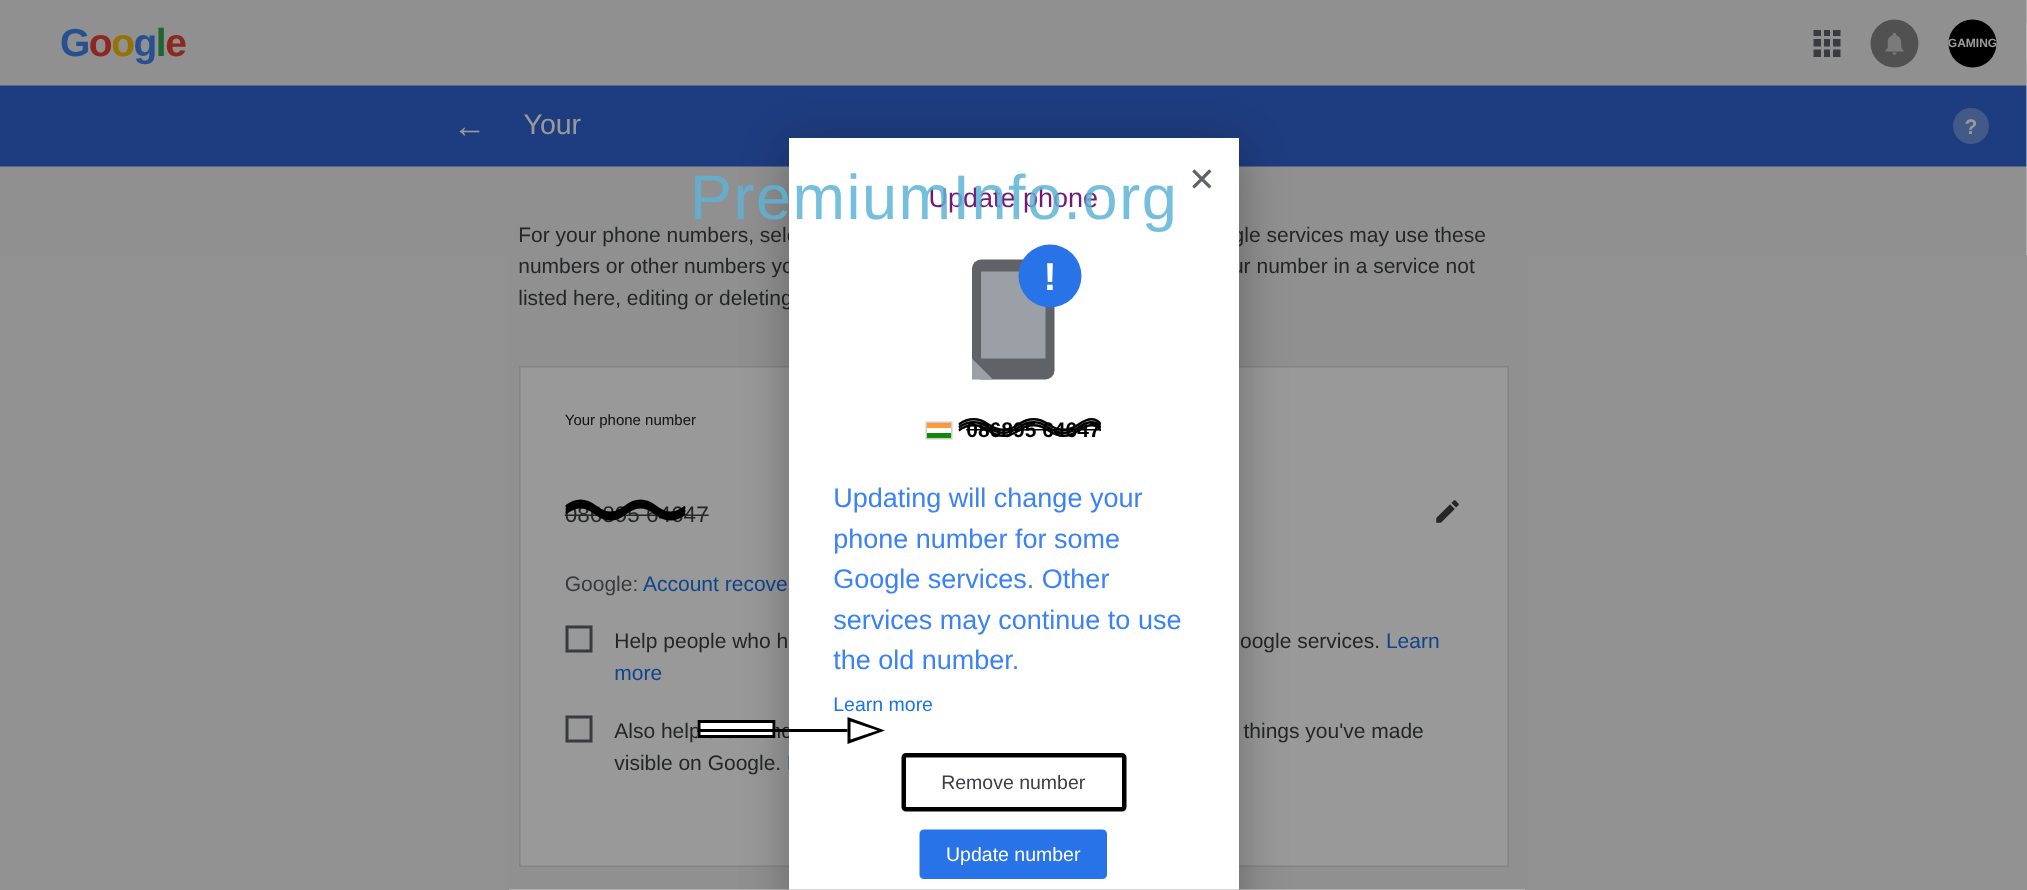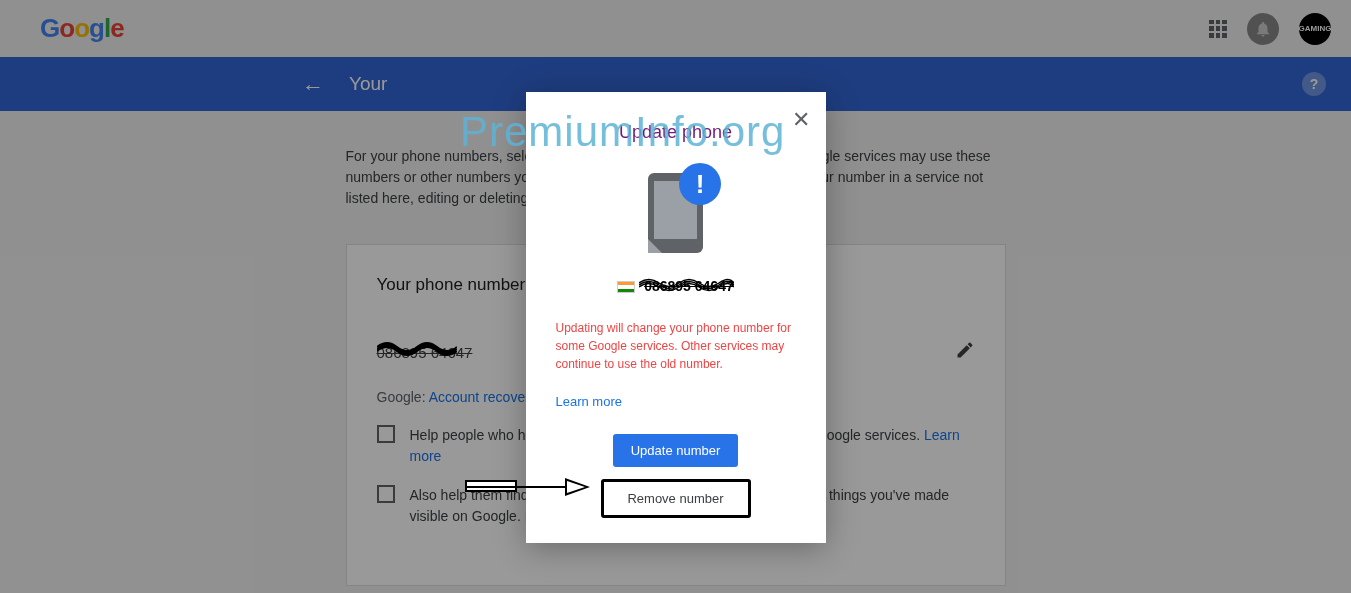--- a/index.html
+++ b/index.html
@@ -23,21 +23,21 @@
     .subheader { height: 54px; background: #3367d6; display: flex; align-items: center; padding-left: 302px; color: #fff; position: relative; }
     .back-arrow { font-size: 22px; margin-right: 25px; cursor: pointer; }
     .subheader-title { font-size: 19px; font-weight: 500; }
     .help-icon { position: absolute; right: 25px; width: 24px; height: 24px; border-radius: 50%; background: rgba(255,255,255,0.3); display: flex; align-items: center; justify-content: center; font-size: 14px; font-weight: bold; cursor: pointer; }
     
     .main { padding: 35px 0; display: flex; justify-content: center; }
     .content { width: 660px; }
     .desc-text { font-size: 14px; color: #3c4043; line-height: 1.5; margin-bottom: 35px; }
     
     .card { background: #fff; border: 1px solid #dadce0; padding: 30px 30px 40px; }
-    .card-title { font-size: 17px; font-weight: 500; color: #202124; margin-bottom: 45px; }
+    .card-title { font-size: 10px; font-weight: 500; color: #202124; margin-bottom: 45px; }
     .phone-row { display: flex; justify-content: space-between; align-items: center; margin-bottom: 25px; }
     .phone-value { font-size: 15px; color: #3c4043; position: relative; }
     .strike { text-decoration: line-through; position: relative; }
     .scribble { position: absolute; top: -5px; left: 0; width: 80px; height: 20px; }
     .edit-icon { cursor: pointer; color: #3c4043; }
     .usage { font-size: 14px; color: #5f6368; margin-bottom: 20px; }
     .usage a { color: #1a73e8; text-decoration: none; }
     .check-row { display: flex; gap: 15px; margin-bottom: 18px; }
     .checkbox { width: 18px; height: 18px; border: 2px solid #5f6368; flex-shrink: 0; cursor: pointer; }
     .check-text { font-size: 14px; color: #3c4043; line-height: 1.5; }
@@ -49,21 +49,21 @@
     .modal-close { position: absolute; top: 15px; right: 15px; font-size: 22px; color: #5f6368; cursor: pointer; background: none; border: none; }
     .modal-title { text-align: center; font-size: 18px; font-weight: 400; color: #701a75; margin-bottom: 30px; }
     .phone-icon-wrap { display: flex; justify-content: center; margin-bottom: 25px; position: relative; }
     .phone-icon { width: 55px; height: 80px; background: #5f6368; border-radius: 6px; position: relative; }
     .phone-screen { position: absolute; top: 8px; left: 6px; right: 6px; bottom: 14px; background: #9aa0a6; }
     .phone-fold { position: absolute; bottom: 0; left: 0; border-right: 14px solid transparent; border-bottom: 14px solid #9aa0a6; }
     .excl-badge { position: absolute; top: -10px; right: -18px; width: 42px; height: 42px; border-radius: 50%; background: #2873e8; color: #fff; display: flex; align-items: center; justify-content: center; font-size: 26px; font-weight: bold; }
     .modal-phone { text-align: center; font-size: 14px; font-weight: bold; color: #000; margin-bottom: 25px; }
     .flag { display: inline-block; width: 18px; height: 12px; background: linear-gradient(#ff9933 33%, #fff 33% 66%, #138808 66%); vertical-align: middle; margin-right: 5px; border: 1px solid #ccc; }
     .modal-phone .strike2 { text-decoration: line-through; position: relative; }
-    .modal-desc { font-size: 12px; color: #ef4444; line-height: 1.5; margin-bottom: 21px; }
+    .modal-desc { font-size: 18px; color: #3b82f6; line-height: 1.5; margin-bottom: 8px; }
     .modal-link { color: #1a73e8; text-decoration: none; font-size: 13px; display: block; margin-bottom: 25px; }
     .modal-buttons { display: flex; flex-direction: column; align-items: center; gap: 12px; }
     .btn { padding: 9px 18px; font-size: 13px; font-weight: 500; border-radius: 3px; cursor: pointer; border: none; }
     .btn-primary { background: #2873e8; color: #fff; }
     .btn-secondary { background: #fff; border: 1px solid #dadce0; color: #3c4043; width: 150px; }
     .btn-highlight { border: 3px solid #000 !important; }
     
     .arrow-annotation { position: absolute; top: 478px; left: 465px; width: 125px; height: 20px; pointer-events: none; }
     .arrow-line { position: absolute; top: 8px; left: 0; width: 100px; height: 2px; background: #000; }
     .arrow-box { position: absolute; top: 2px; left: 0; width: 52px; height: 12px; border: 2px solid #000; background: #fff; }
@@ -158,22 +158,22 @@
   <div class="modal-phone">
     <span class="flag"></span>
     <span class="strike2">086895 64647</span>
     <svg style="position:absolute;margin-left:-95px;margin-top:-2px" width="95" height="18" viewBox="0 0 95 18">
         <path d="M0,9 Q10,2 20,9 T40,9 T60,9 T80,9 T95,9 M0,7 Q10,0 20,7 T40,7 T60,7 T80,7 T95,7 M0,11 Q10,4 20,11 T40,11 T60,11 T80,11 T95,11" stroke="#000" stroke-width="1.5" fill="none"></path>
       </svg>
   </div>
   <p class="modal-desc">Updating will change your phone number for some Google services. Other services may continue to use the old number.</p>
   <a href="#" class="modal-link">Learn more</a>
   <div class="modal-buttons">
+    <button class="btn btn-secondary btn-highlight">Remove number</button>
     <button class="btn btn-primary">Update number</button>
-    <button class="btn btn-secondary btn-highlight">Remove number</button>
   </div>
 </div>
 
 <div class="arrow-annotation">
   <div class="arrow-box"></div>
   <div class="arrow-line"></div>
   <div class="arrow-head"></div>
 </div>
 
 <div class="watermark">PremiumInfo.org</div>

